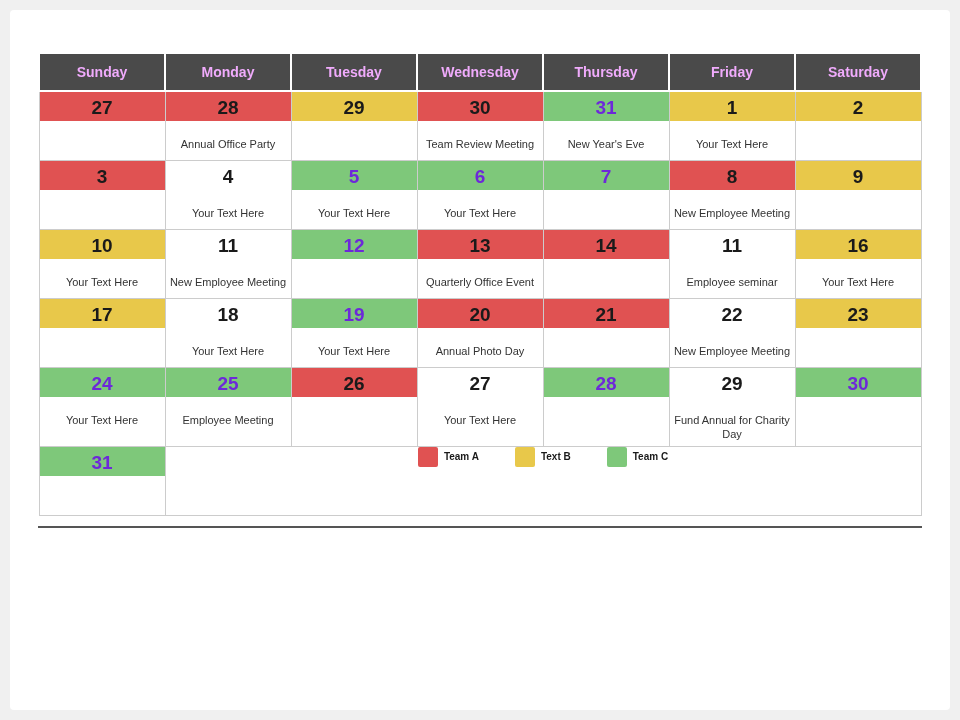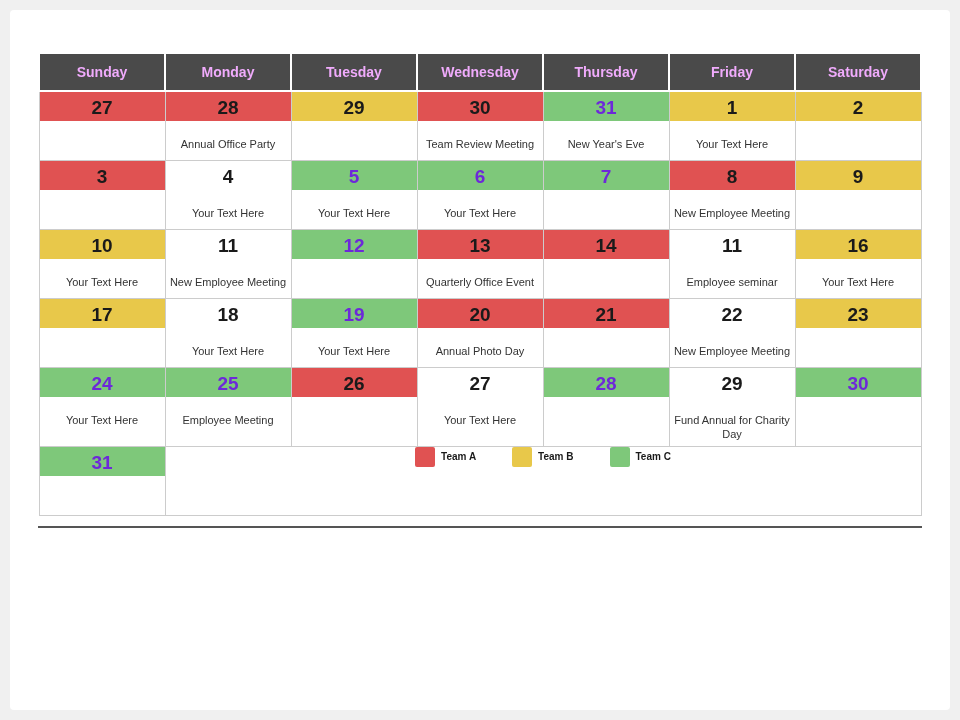--- a/index.html
+++ b/index.html
@@ -341,21 +341,21 @@
             </div>
           </td>
           <td class="empty-cell" colspan="6">
             <div class="legend-container">
               <div class="legend-item">
                 <div class="legend-swatch red-swatch"></div>
                 <span>Team A</span>
               </div>
               <div class="legend-item">
                 <div class="legend-swatch yellow-swatch"></div>
-                <span>Team B</span>
+                <span>Text B</span>
               </div>
               <div class="legend-item">
                 <div class="legend-swatch green-swatch"></div>
                 <span>Team C</span>
               </div>
             </div>
           </td>
         </tr>
       </tbody>
   </table>

